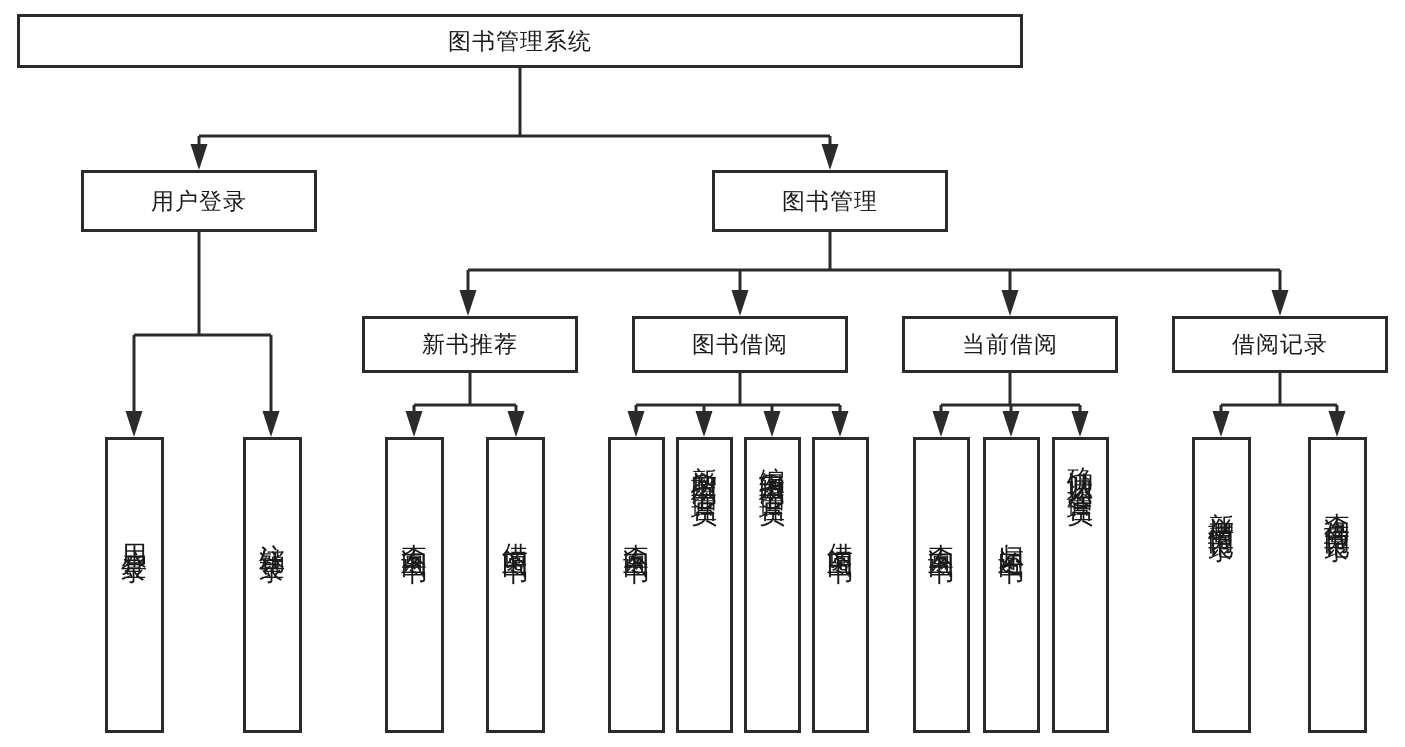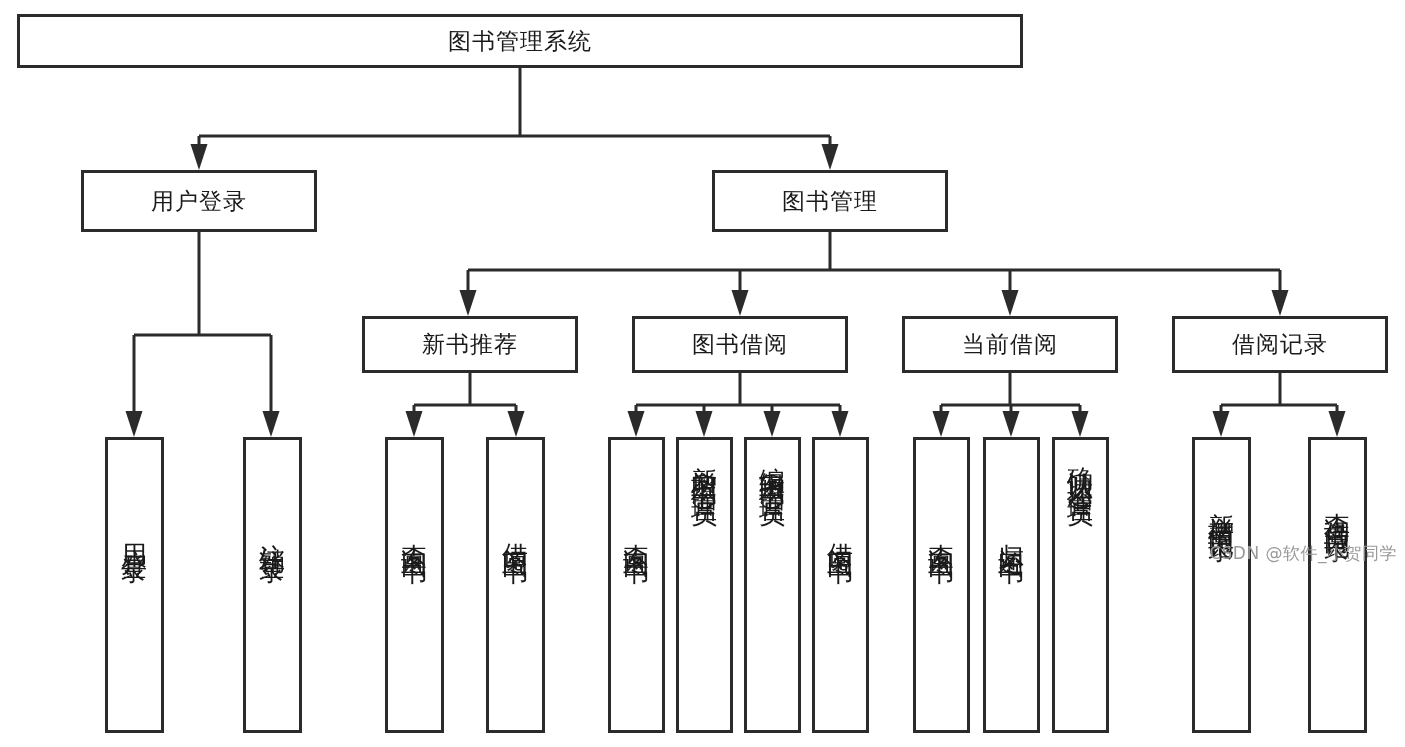--- a/index.html
+++ b/index.html
@@ -202,14 +202,13 @@
         <span class="leaf-label">确认归还（管理员）</span>
       </div>
       <div class="leaf-label-wrap" style="left: 1192px; top: 437px; width: 59px; height: 296px; padding-top: 55px; box-sizing: border-box;">
         <span class="leaf-label">新增借阅记录</span>
       </div>
       <div class="leaf-label-wrap" style="left: 1308px; top: 437px; width: 59px; height: 296px; padding-top: 55px; box-sizing: border-box;">
         <span class="leaf-label">查询借阅记录</span>
       </div>
     </div>
 
-  <div class="watermark">CSDN @软件_小贺同学</div>
 </div>
 
 </body></html>

